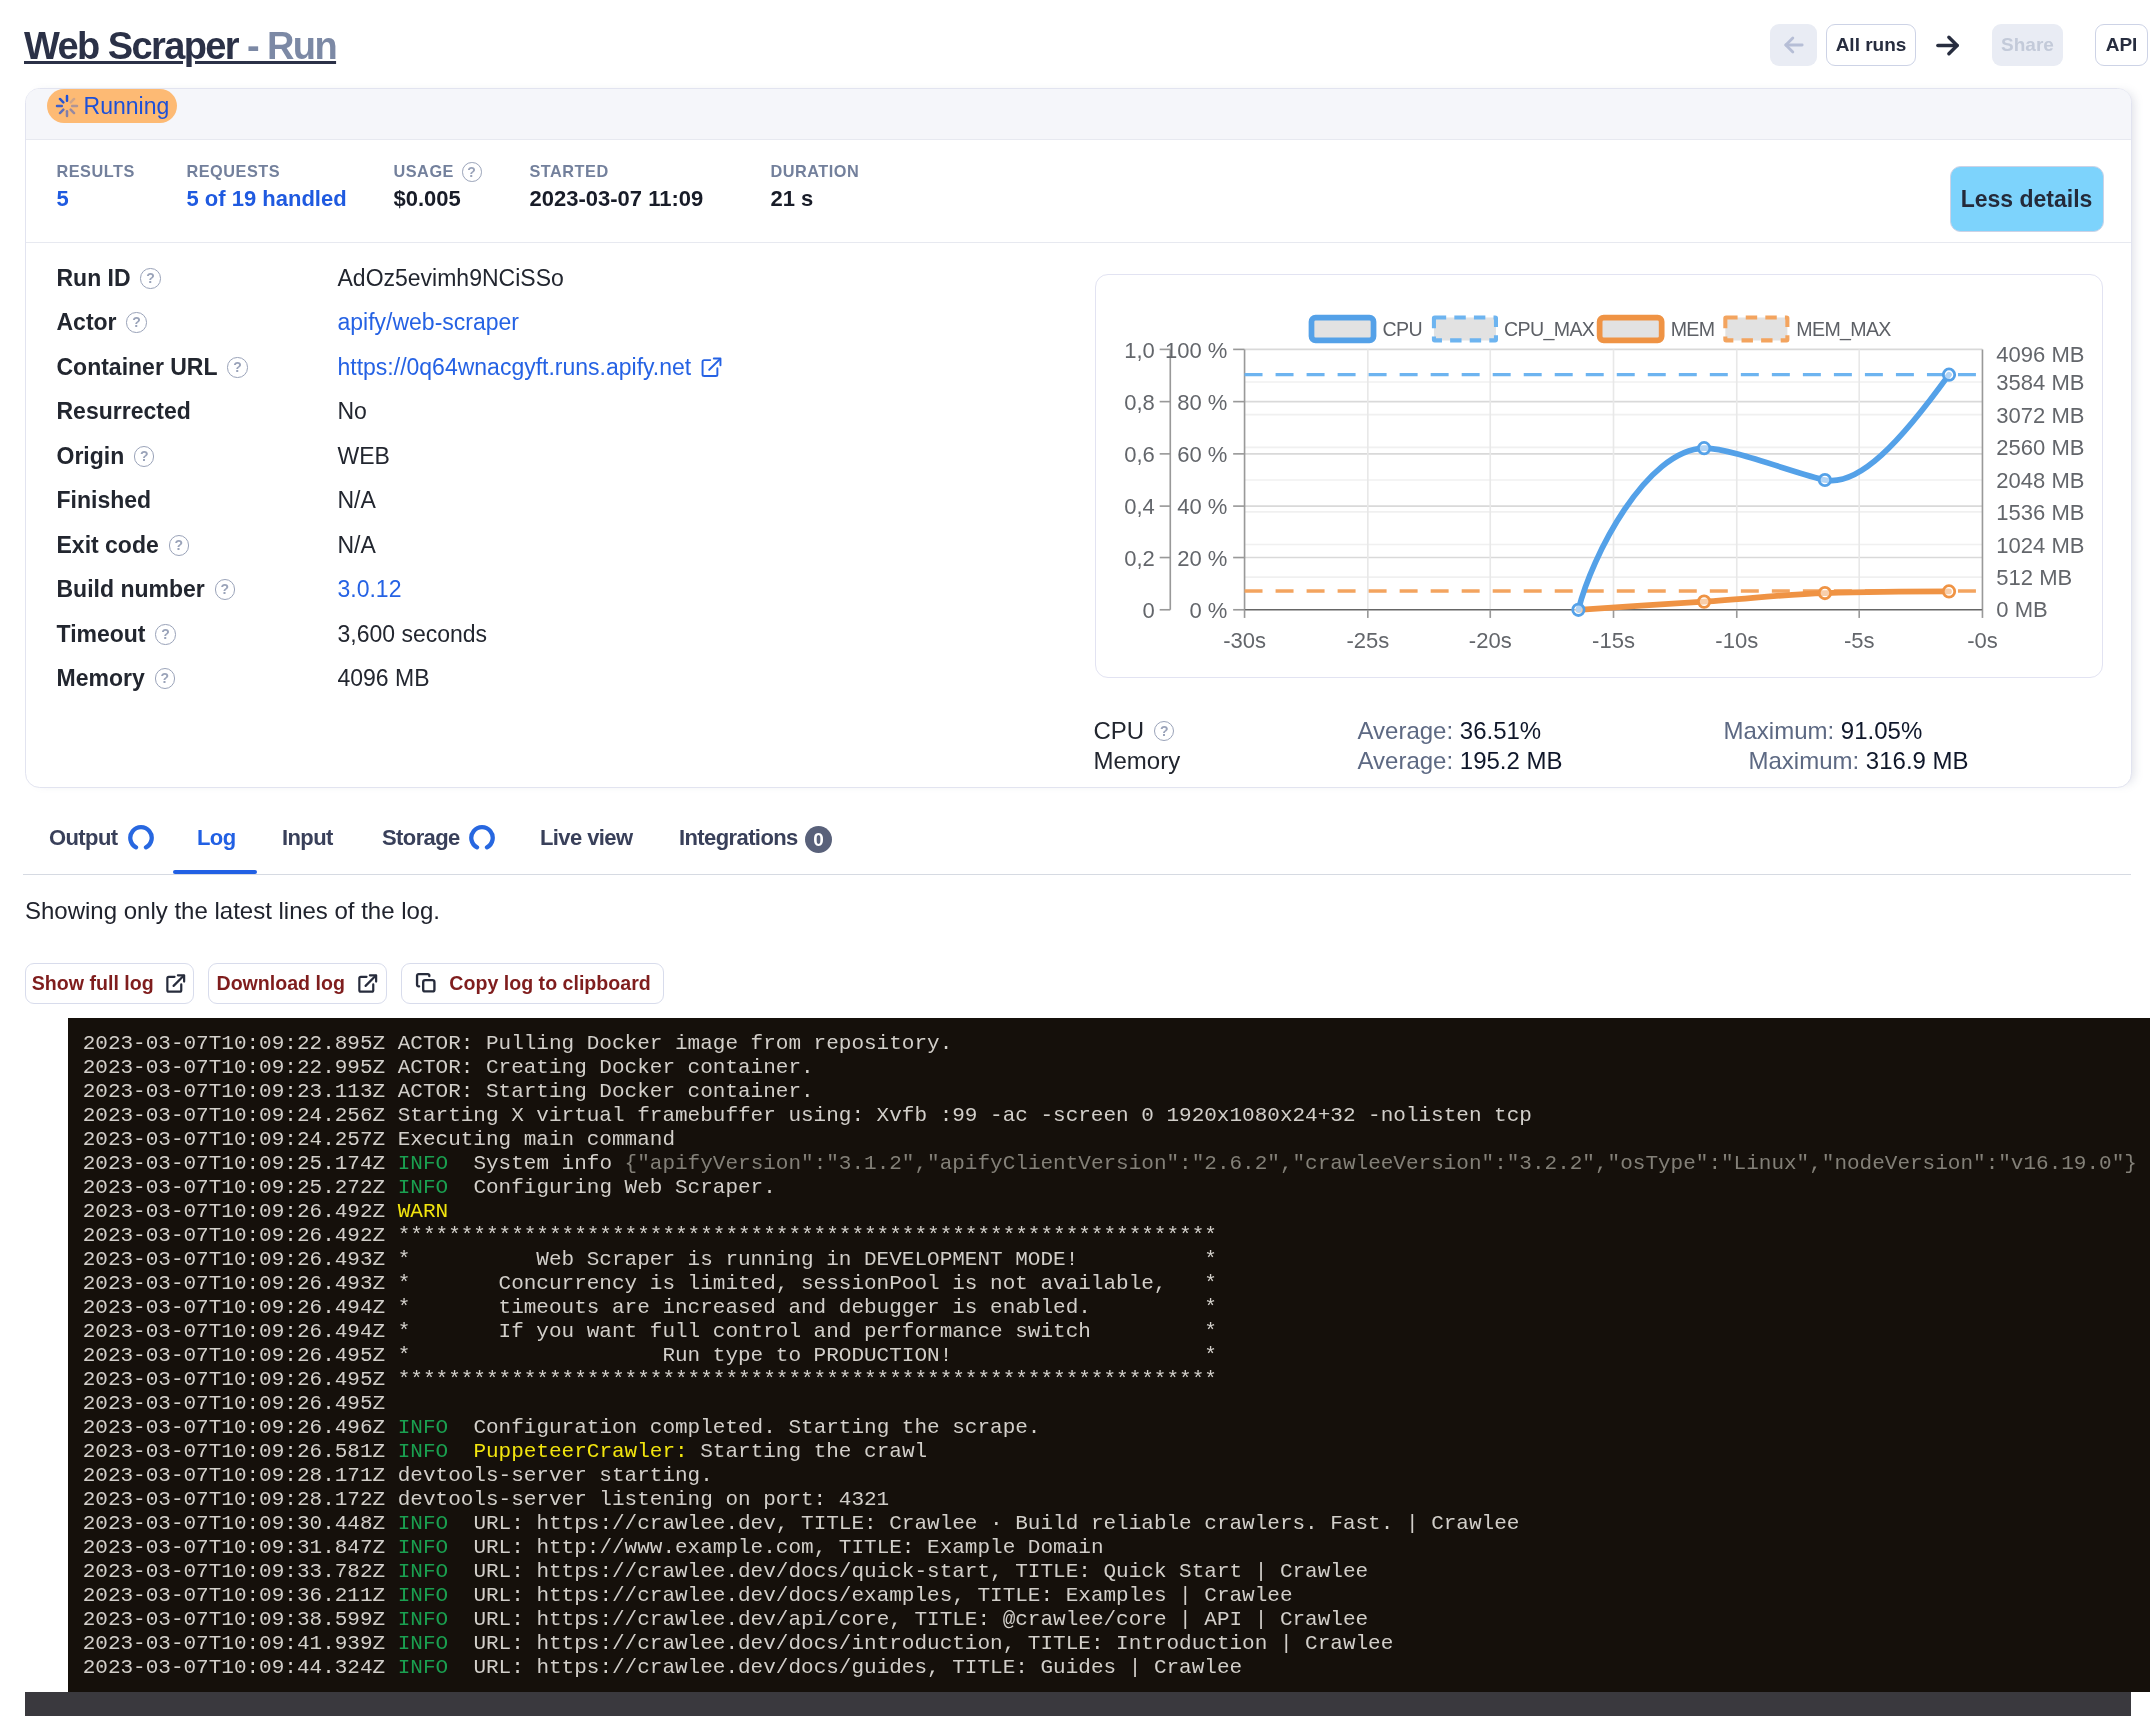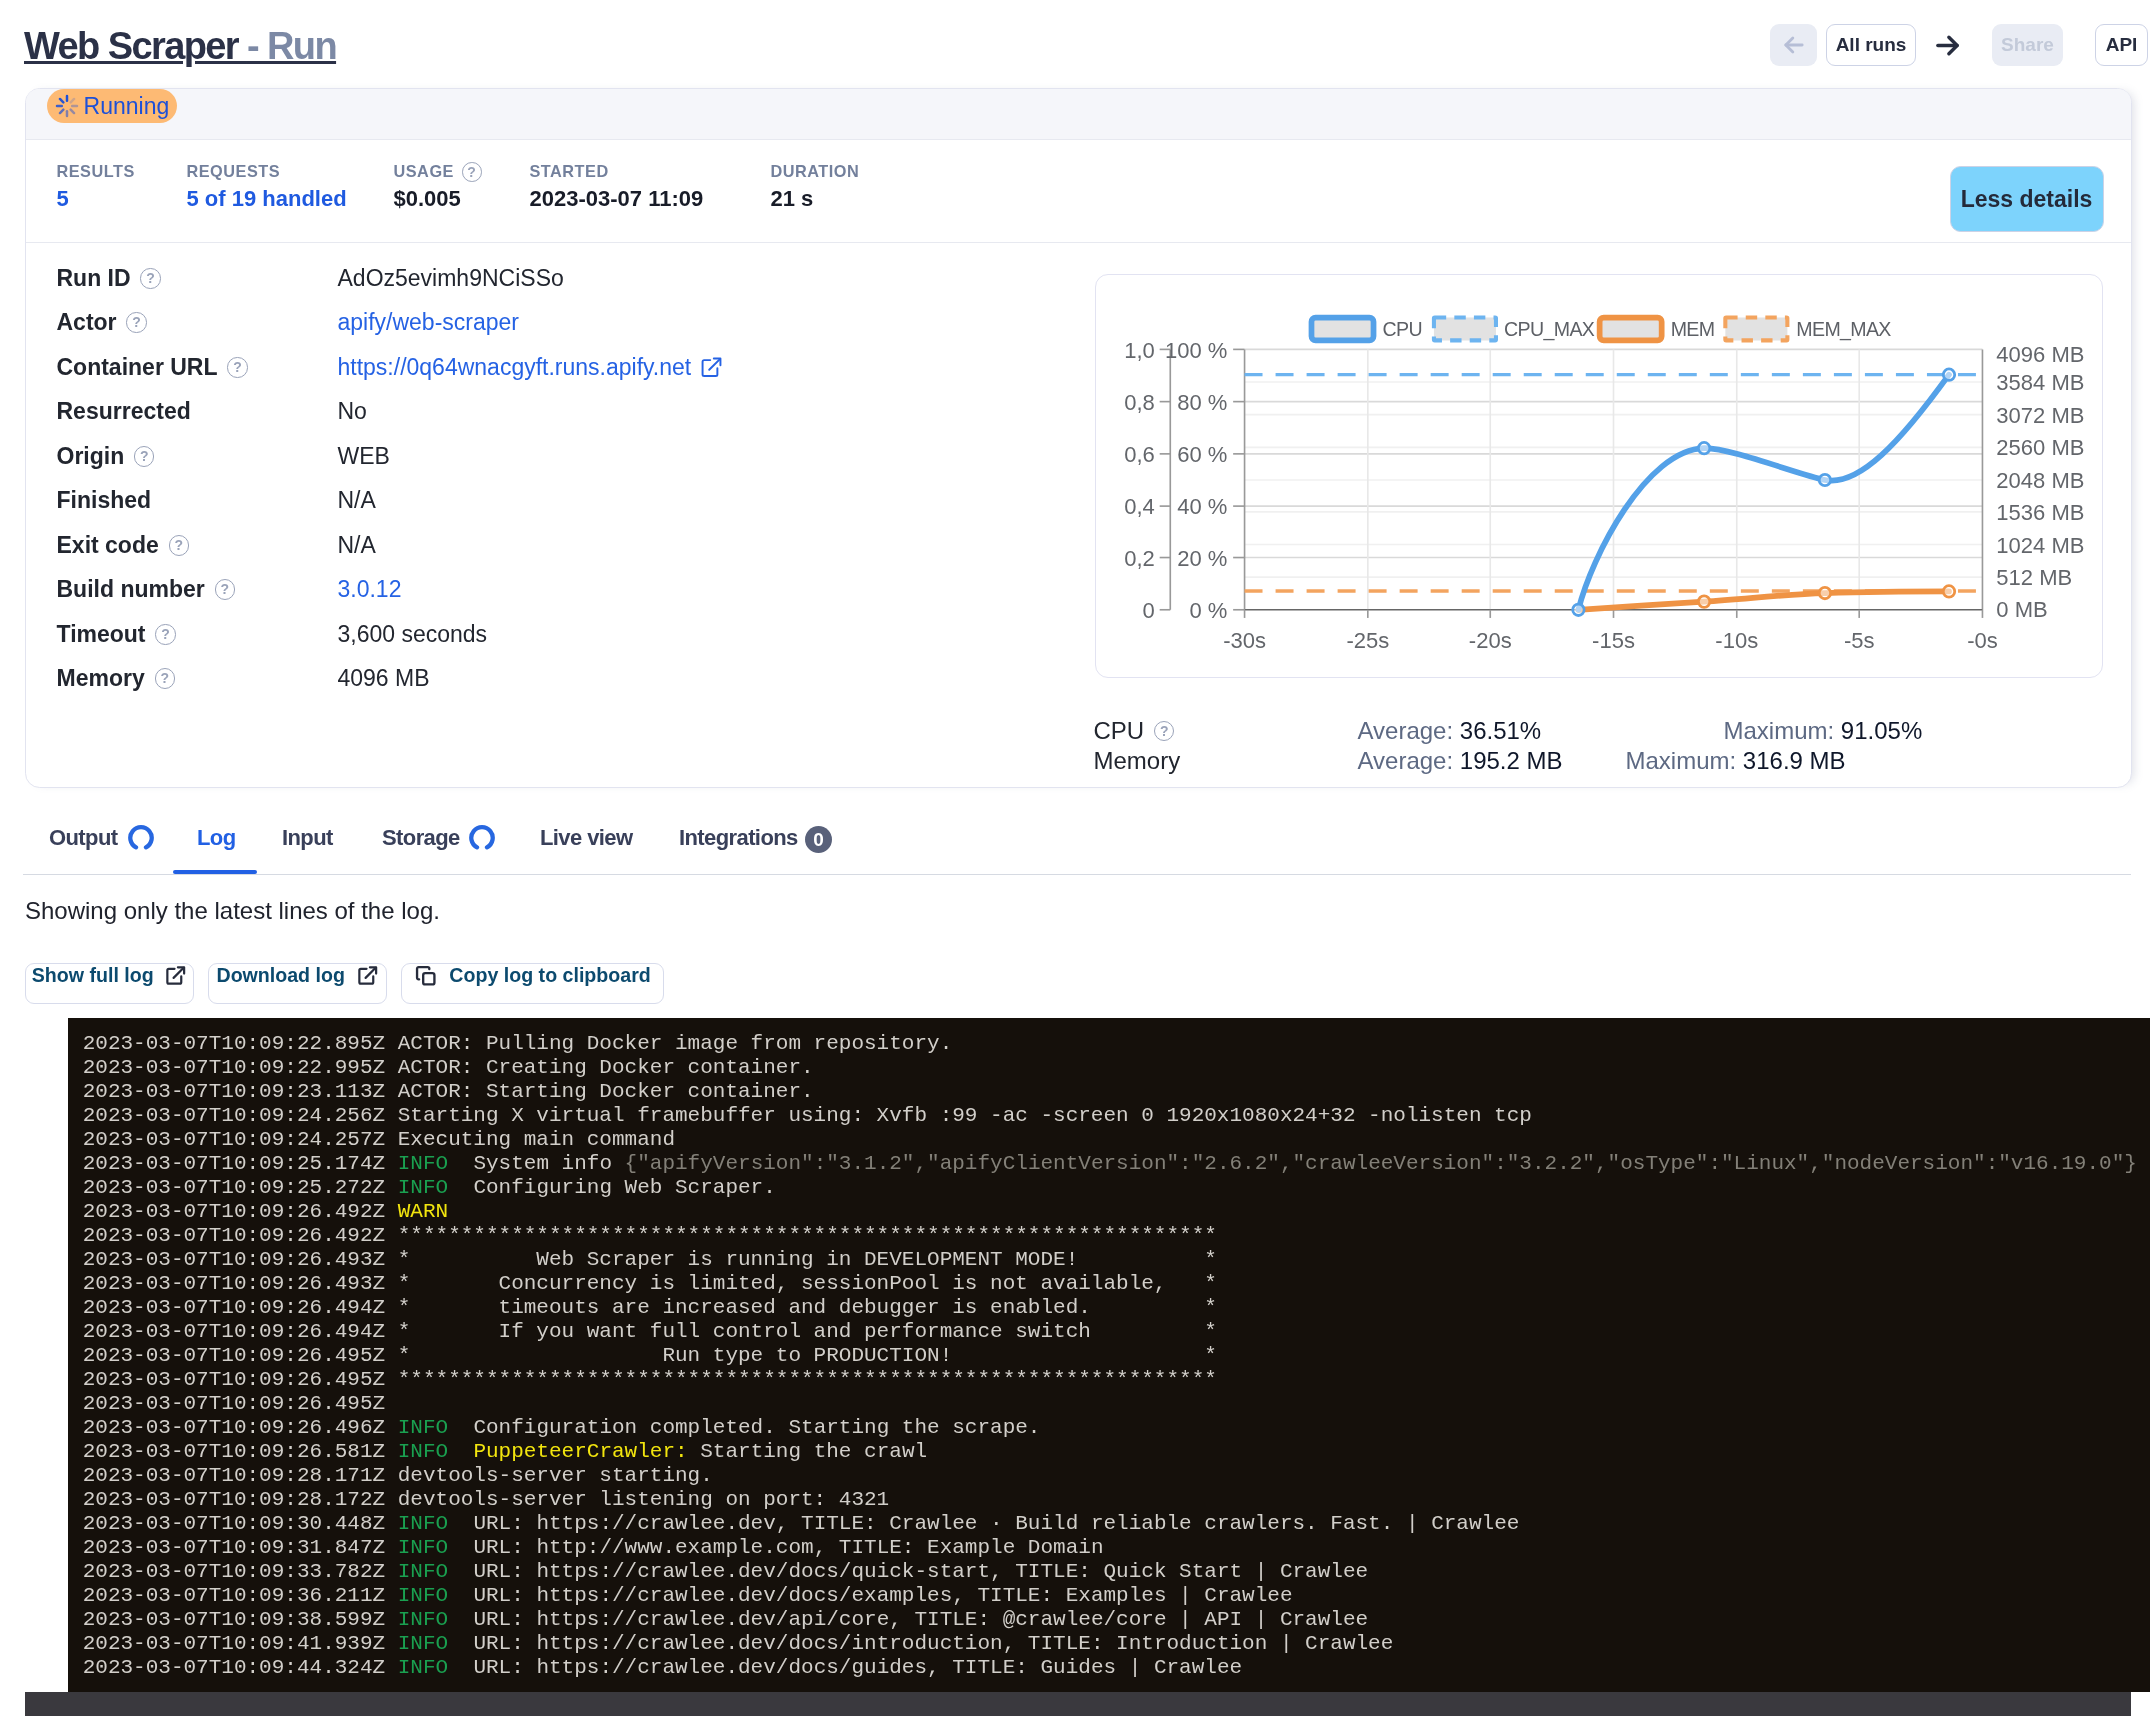--- a/index.html
+++ b/index.html
@@ -48,21 +48,21 @@
 .tab { font-size:22px; font-weight:bold; color:#39405a; white-space:nowrap; letter-spacing:-0.6px; line-height:1.2; }
 .tab.active { color:#2160e4;text-align:center; }
 #tabuline { left:173px; top:870px; width:84px; height:4.1px; background:#2160e4; border-radius:2.4px; }
 #tabdivider { left:23px; top:874px; width:2108px; height:0; border-top:1.6px solid #d6dae2; }
 #intbadge { position:absolute; width:27px; height:27px; border-radius:50%; background:#59617a; color:#fff; font-size:19px; font-weight:bold;
   display:flex; align-items:center; justify-content:center; }
 
 #showing { left:25px; top:897px; font-size:24px; color:#20232d; }
 
 .logbtn { top:963px; height:41px; border:1.6px solid #d8dcec; border-radius:9px; background:#fff;
-  font-size:19.6px; font-weight:bold; color:#0c4a6e; display:flex; justify-content:center; gap:10.6px; }
+  font-size:19.6px; font-weight:bold; color:#7f1d1d; display:flex; align-items:center; justify-content:center; gap:10.6px; }
 
 
 #log { left:25px; top:1018px; width:2106px; height:674px; background:#15100b; overflow:hidden;margin-left:43px; }
 #log pre { font-family:"Liberation Mono", monospace; font-size:21px; line-height:24px; color:#d2cfca;
   padding:14px 0 0 14.7px; white-space:pre; }
 #log .g { color:#1aa050; }
 #log .y { color:#f2e50e; }
 #log .dim { color:#838078; }
 #logbar { left:25px; top:1692px; width:2106px; height:24px; background:#3a393e; }
 </style>
@@ -268,21 +268,21 @@
           <circle cx="1045" cy="387.5" r="7" stroke="#ef9344" stroke-width="3.4"></circle>
         </g>
       </svg>
     </div>
 
     <div class="abs sumlabel" style="left:1068px; top:628px;">CPU <span class="qm">?</span></div>
     <div class="abs sumlabel" style="left:1068px; top:658px;">Memory</div>
     <div class="abs sumrow" style="left:1332px; top:628px;"><span class="sumkey">Average:</span> <span class="sumval">36.51%</span></div>
     <div class="abs sumrow" style="left:1332px; top:658px;"><span class="sumkey">Average:</span> <span class="sumval">195.2 MB</span></div>
     <div class="abs sumrow" style="left:1698px; top:628px;"><span class="sumkey">Maximum:</span> <span class="sumval">91.05%</span></div>
-    <div class="abs sumrow" style="left:1600px; top:658px;text-align:center;"><span class="sumkey">Maximum:</span> <span class="sumval">316.9 MB</span></div>
+    <div class="abs sumrow" style="left:1723px; top:658px;text-align:center;"><span class="sumkey">Maximum:</span> <span class="sumval">316.9 MB</span></div>
   </div>
 
   <div class="abs tab" style="left:49px; top:825px;">Output</div>
   <div class="abs" style="left:128px; top:825px;"><svg width="26" height="26" viewBox="0 0 34 34" fill="none">
         <path d="M10.5 29.2 A14 14 0 1 1 23.5 29.2" stroke="#2767e0" stroke-width="5.6" stroke-linecap="round"></path>
       </svg></div>
   <div class="abs tab active" style="left:197px; top:825px;">Log</div>
   <div class="abs tab" style="left:282px; top:825px;">Input</div>
   <div class="abs tab" style="left:382px; top:825px;">Storage</div>
   <div class="abs" style="left:469px; top:825px;"><svg width="26" height="26" viewBox="0 0 34 34" fill="none">

